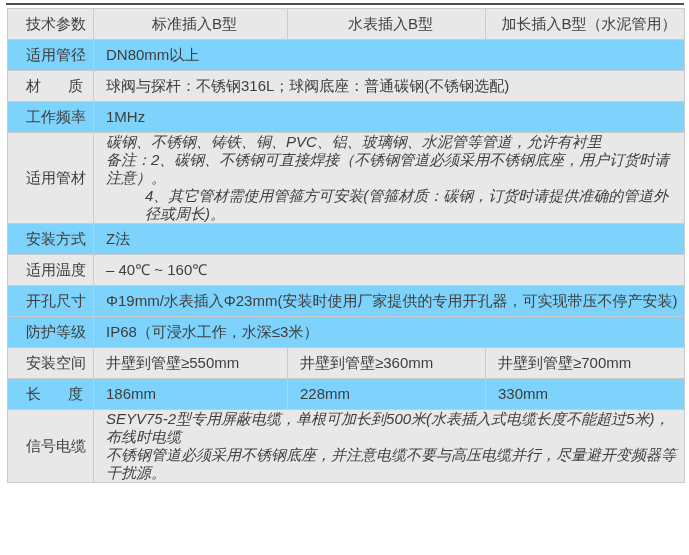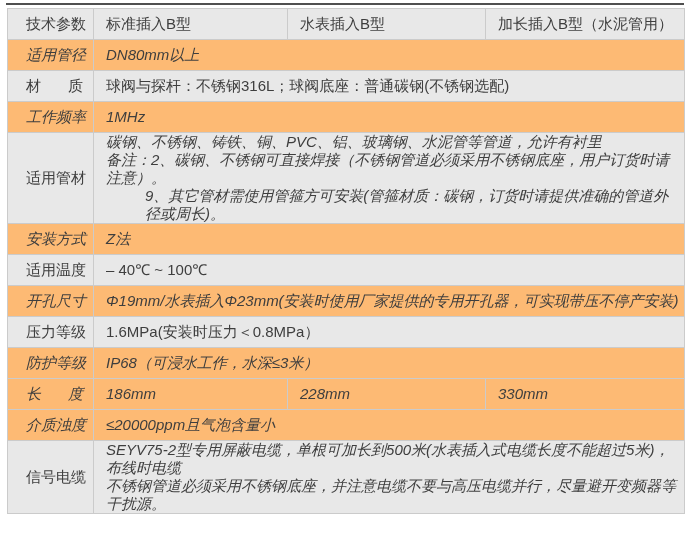--- a/index.html
+++ b/index.html
@@ -30,33 +30,33 @@
   table.spec td {
     border: 1px solid #cbcbcb;
     font-size: 15px;
     color: #3e3e3e;
     vertical-align: middle;
     padding: 0 4px 0 12px;
     overflow: hidden;
     line-height: 18px;
   }
   tr.gray { background: #e8e8e8; }
-  tr.white { background: #fdba74; font-style: italic; }
+  tr.white { background: #7dd3fc; }
   tr.r-std  { height: 31px; }
   tr.r-tall { height: 76px; }
   tr.r-sig  { height: 52px; }
   td.label-cell { padding: 0; text-align: center; }
   .label-inner {
     display: inline-block;
     width: 57px;
     text-align: justify;
     text-align-last: justify;
     white-space: nowrap;
   }
-  td.head-cell { text-align: left; padding: 0 4px; }
+  td.head-cell { text-align: center; padding: 0 4px; }
   td.multi { line-height: 23px; padding-top: 2px; padding-bottom: 2px; font-style: italic; }
   .indent { padding-left: 39px; }
 </style>
 </head>
 <body>
 
 <div class="canvas">
   <div class="top-rule"></div>
 
   <table class="spec">
@@ -88,62 +88,60 @@
     <tr class="white r-std">
       <td class="label-cell"><span class="label-inner">工作频率</span></td>
       <td colspan="3">1MHz</td>
     </tr>
 
     <tr class="gray r-tall">
       <td class="label-cell"><span class="label-inner">适用管材</span></td>
       <td colspan="3" class="multi">
         <div>碳钢、不锈钢、铸铁、铜、PVC、铝、玻璃钢、水泥管等管道，允许有衬里</div>
         <div>备注：2、碳钢、不锈钢可直接焊接（不锈钢管道必须采用不锈钢底座，用户订货时请注意）。</div>
-        <div class="indent">9、其它管材需使用管箍方可安装(管箍材质：碳钢，订货时请提供准确的管道外径或周长)。</div>
+        <div class="indent">4、其它管材需使用管箍方可安装(管箍材质：碳钢，订货时请提供准确的管道外径或周长)。</div>
       </td>
     </tr>
 
     <tr class="white r-std">
       <td class="label-cell"><span class="label-inner">安装方式</span></td>
       <td colspan="3">Z法</td>
     </tr>
 
     <tr class="gray r-std">
       <td class="label-cell"><span class="label-inner">适用温度</span></td>
-      <td colspan="3">– 40℃ ~ 100℃</td>
+      <td colspan="3">– 40℃ ~ 160℃</td>
     </tr>
 
     <tr class="white r-std">
       <td class="label-cell"><span class="label-inner">开孔尺寸</span></td>
       <td colspan="3">Φ19mm/水表插入Φ23mm(安装时使用厂家提供的专用开孔器，可实现带压不停产安装)</td>
     </tr>
 
-    <tr class="gray r-std">
-      <td class="label-cell"><span class="label-inner">压力等级</span></td>
-      <td colspan="3">1.6MPa(安装时压力＜0.8MPa）</td>
-    </tr>
 
     <tr class="white r-std">
       <td class="label-cell"><span class="label-inner">防护等级</span></td>
       <td colspan="3">IP68（可浸水工作，水深≤3米）</td>
     </tr>
 
+    <tr class="gray r-std">
+      <td class="label-cell"><span class="label-inner">安装空间</span></td>
+      <td>井壁到管壁≥550mm</td>
+      <td>井壁到管壁≥360mm</td>
+      <td>井壁到管壁≥700mm</td>
+    </tr>
 
     <tr class="white r-std">
       <td class="label-cell"><span class="label-inner">长　度</span></td>
       <td>186mm</td>
       <td>228mm</td>
       <td>330mm</td>
     </tr>
 
 
-    <tr class="white r-std">
-      <td class="label-cell"><span class="label-inner">介质浊度</span></td>
-      <td colspan="3">≤20000ppm且气泡含量小</td>
-    </tr>
 
     <tr class="gray r-sig">
       <td class="label-cell"><span class="label-inner">信号电缆</span></td>
       <td colspan="3" class="multi">
         <div>SEYV75-2型专用屏蔽电缆，单根可加长到500米(水表插入式电缆长度不能超过5米)，布线时电缆</div>
         <div>不锈钢管道必须采用不锈钢底座，并注意电缆不要与高压电缆并行，尽量避开变频器等干扰源。</div>
       </td>
     </tr>
   </tbody>
     </table>

